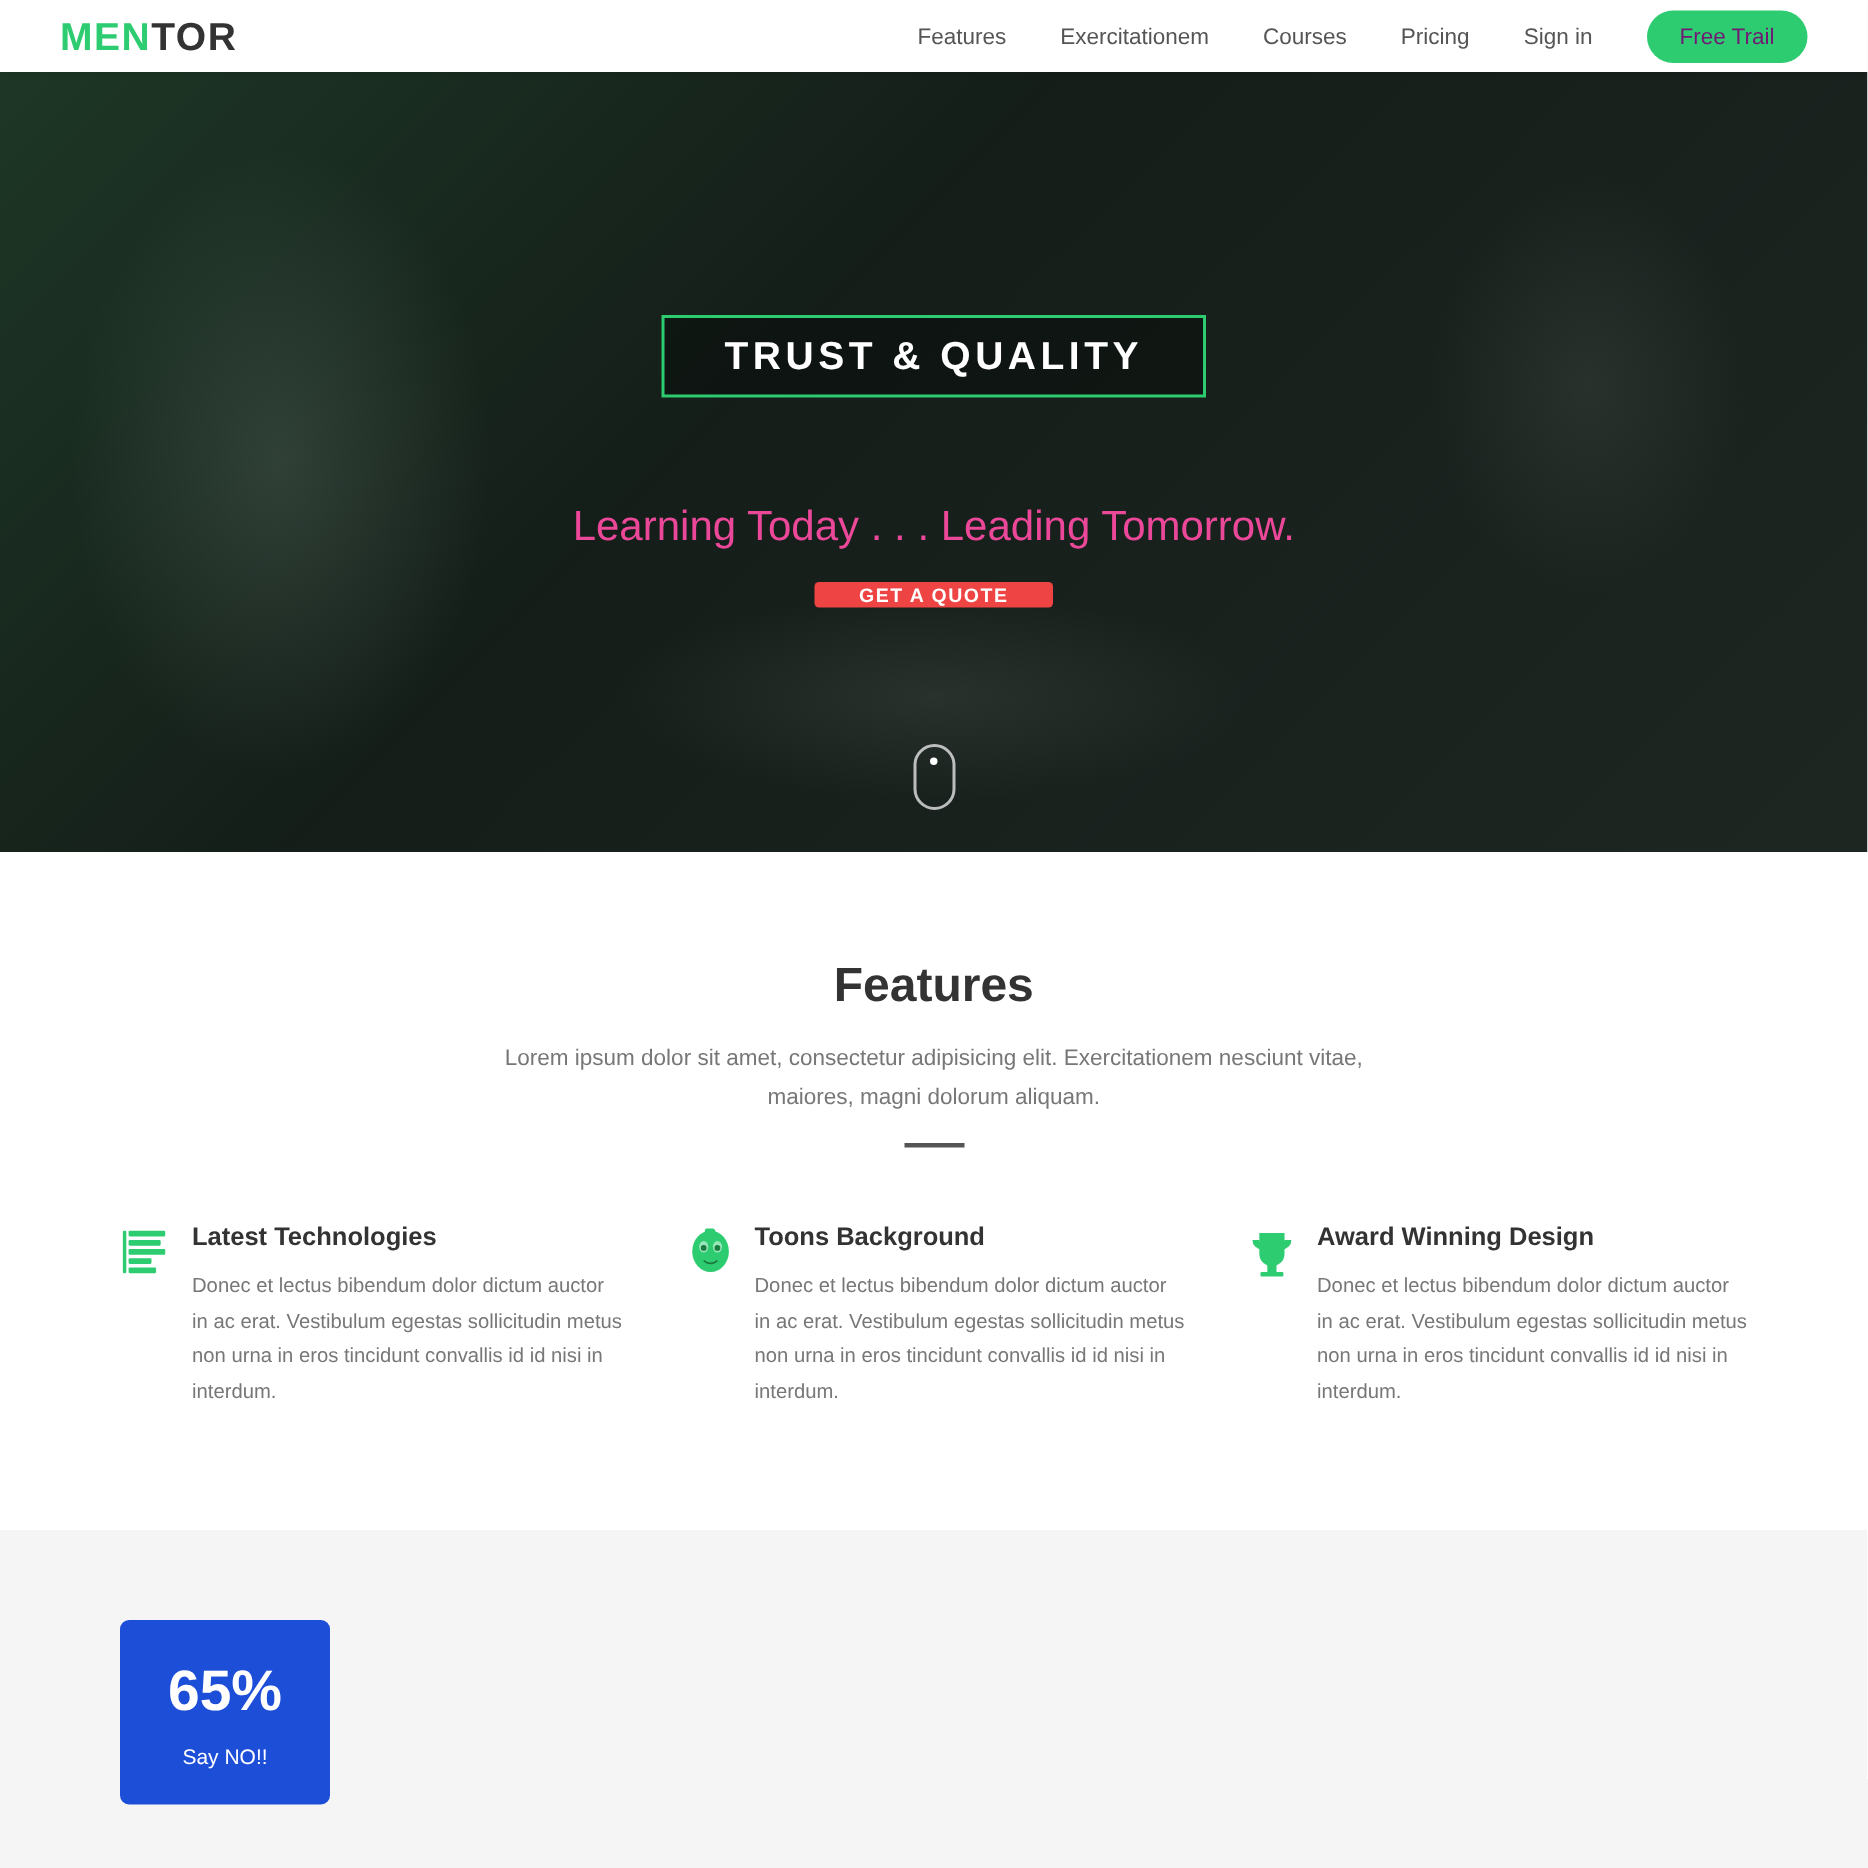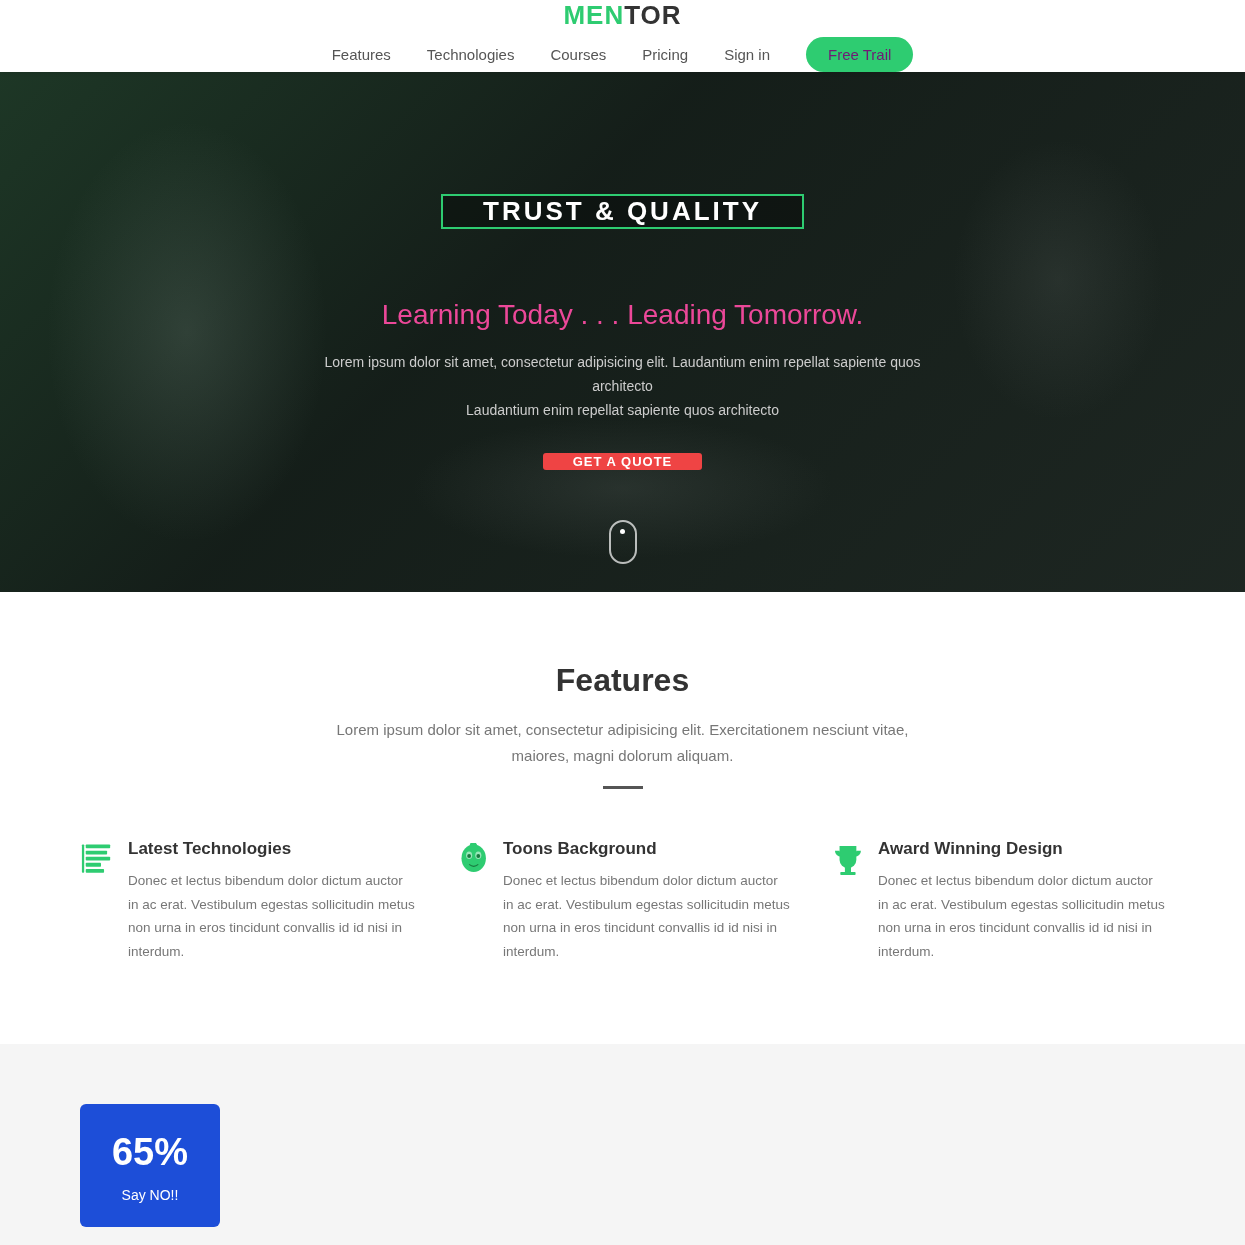--- a/index.html
+++ b/index.html
@@ -4,26 +4,25 @@
   <style>
     * { margin: 0; padding: 0; box-sizing: border-box; }
     body { font-family: 'Segoe UI', Arial, sans-serif; width: 1245px; overflow-x: hidden; }
 
     
     .navbar {
       display: flex;
       align-items: center;
       justify-content: space-between;
       padding: 0 40px;
-      height: 72px;
+      height: 48px;
       background: #fff;
       box-shadow: 0 1px 4px rgba(0,0,0,0.1);
       position: relative;
       z-index: 10;
-      flex-direction: column;
     }
     .navbar-logo {
       font-size: 26px;
       font-weight: 700;
       letter-spacing: 1px;
     }
     .logo-men { color: #2ecc71; }
     .logo-tor { color: #333; }
     .navbar-links {
       display: flex;
@@ -87,21 +86,21 @@
     }
     .hero-content {
       position: relative;
       z-index: 2;
       max-width: 700px;
       padding: 0 20px;
     }
     .hero-badge {
       display: inline-block;
       border: 2px solid #2ecc71;
-      padding: 0 40px;
+      padding: 10px 40px;
       margin-bottom: 28px;
       background: rgba(0,0,0,0.3);
     }
     .hero-badge h1 {
       color: #fff;
       font-size: 26px;
       font-weight: 800;
       letter-spacing: 3px;
       text-transform: uppercase;
     }
@@ -275,39 +274,35 @@
   </style>
 </head>
 <body>
 
 <nav class="navbar">
   <div class="navbar-logo">
     <span class="logo-men">MEN</span><span class="logo-tor">TOR</span>
   </div>
   <div class="navbar-links">
     <a href="#">Features</a>
-    <a href="#">Technologies</a>
+    <a href="#">Exercitationem</a>
     <a href="#">Courses</a>
     <a href="#">Pricing</a>
     <a href="#">Sign in</a>
     <button class="btn-free-trail">Free Trail</button>
   </div>
 </nav>
 
 <section class="hero">
   <div class="hero-bg"></div>
   <div class="hero-content">
     <div class="hero-badge">
       <h1>TRUST &amp; QUALITY</h1>
     </div>
     <p class="hero-subtitle">Learning Today . . . Leading Tomorrow.</p>
-    <div class="hero-desc">
-      <span>Lorem ipsum dolor sit amet, consectetur adipisicing elit. Laudantium enim repellat sapiente quos architecto</span><br>
-      <span>Laudantium enim repellat sapiente quos architecto</span>
-    </div>
     <button class="btn-quote">GET A QUOTE</button>
   </div>
   <div class="hero-scroll"></div>
 </section>
 
 <section class="features-section">
   <h2 class="section-title">Features</h2>
   <p class="section-subtitle">Lorem ipsum dolor sit amet, consectetur adipisicing elit. Exercitationem nesciunt vitae, maiores, magni dolorum aliquam.</p>
   <div class="section-divider"></div>
   <div class="features-grid">

